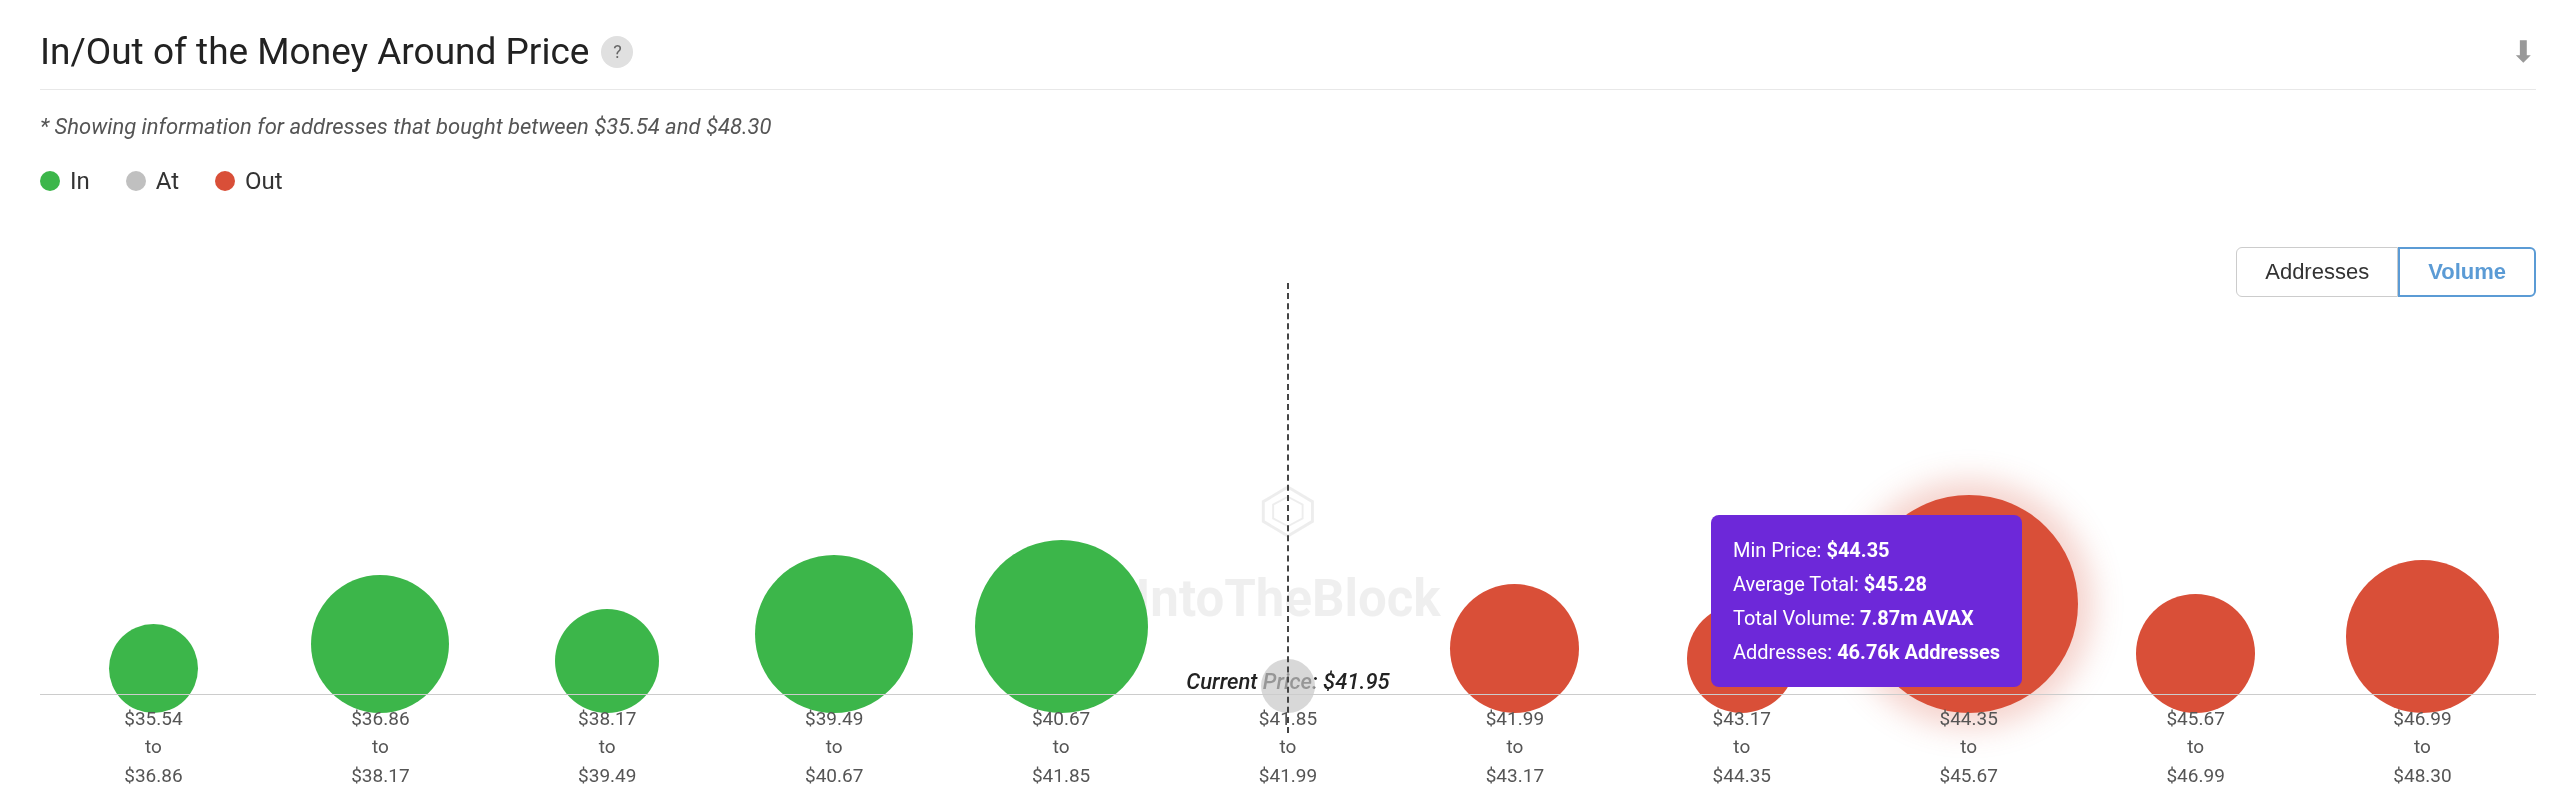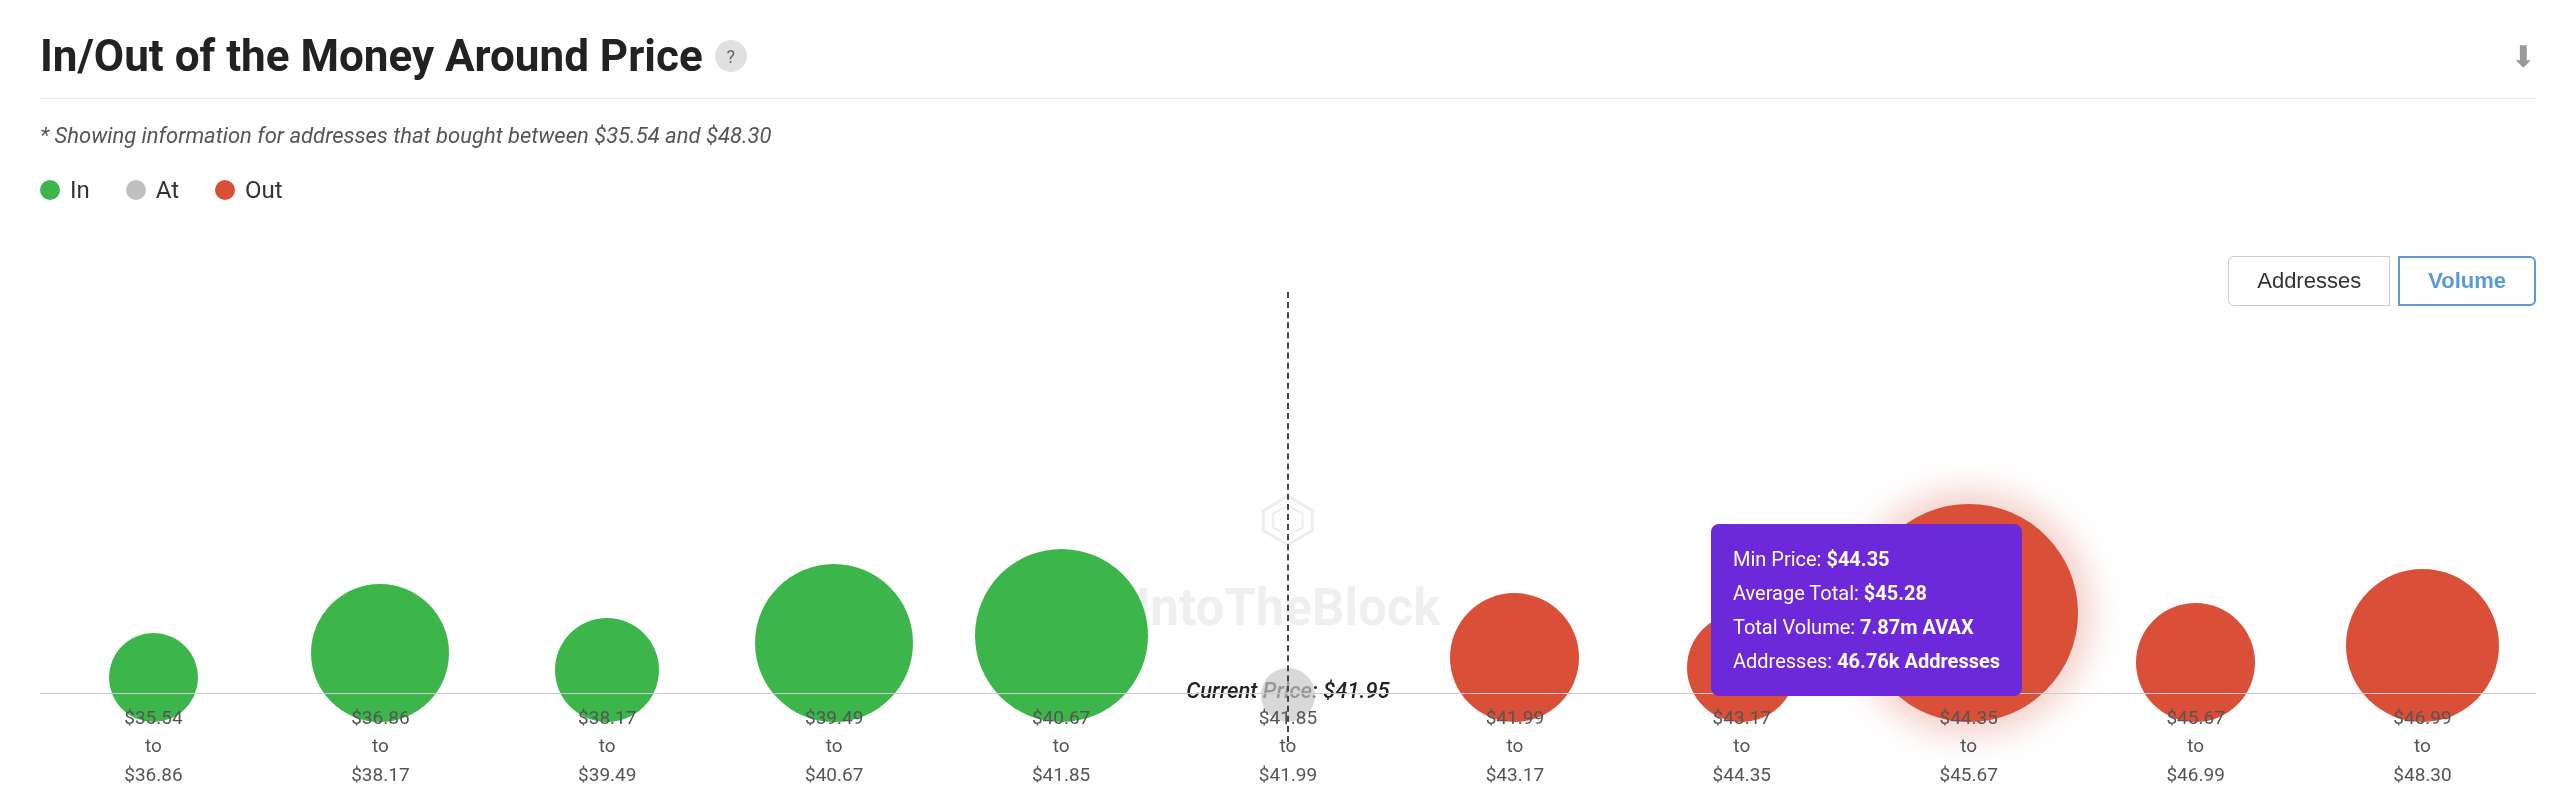--- a/index.html
+++ b/index.html
@@ -19,22 +19,22 @@
       margin-bottom: 24px;
       padding-bottom: 16px;
       border-bottom: 1px solid #e8e8e8;
     }
     .header-left {
       display: flex;
       align-items: center;
       gap: 12px;
     }
     .title {
-      font-size: 44px;
-      font-weight: 700;
+      font-size: 37px;
+      font-weight: 400;
       color: #222;
     }
     .help-icon {
       width: 32px;
       height: 32px;
       border-radius: 50%;
       background: #e0e0e0;
       display: flex;
       align-items: center;
       justify-content: center;
@@ -73,21 +73,21 @@
       height: 20px;
       border-radius: 50%;
     }
     .dot-green { background: #3cb64a; }
     .dot-gray { background: #c0c0c0; }
     .dot-red { background: #d94f38; }
 
     .controls-row {
       display: flex;
       justify-content: flex-end;
-      gap: 8px;
+      gap: 0;
       margin-bottom: 20px;
     }
     .toggle-btn {
       padding: 10px 28px;
       font-size: 22px;
       border: 1px solid #ccc;
       background: #fff;
       cursor: pointer;
       color: #333;
     }
@@ -157,21 +157,21 @@
       transform: translateX(-50%);
       font-size: 22px;
       font-style: italic;
       font-weight: 500;
       color: #222;
       white-space: nowrap;
     }
 
     .x-axis {
       position: absolute;
-      bottom: 12px;
+      bottom: 2px;
       left: 0;
       right: 0;
       display: flex;
       border-top: 1px solid #ccc;
       align-items: flex-end;
     }
     .x-label {
       flex: 1;
       text-align: center;
       padding-top: 10px;

